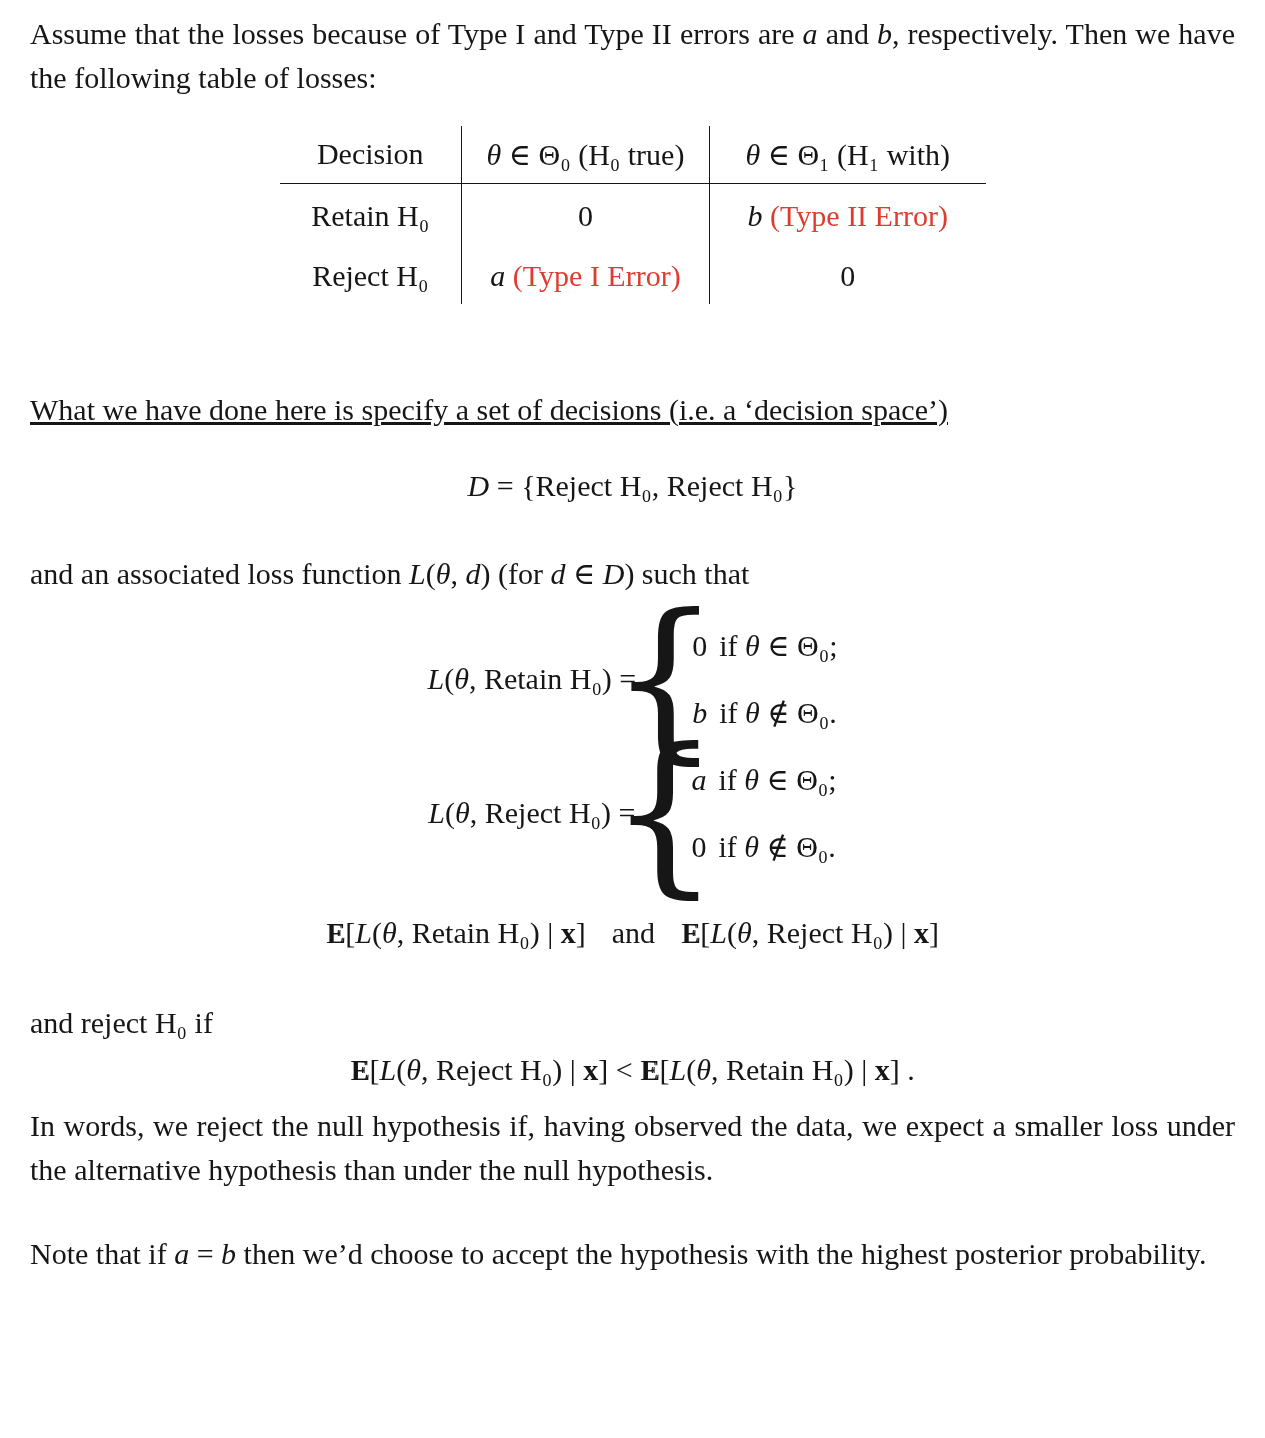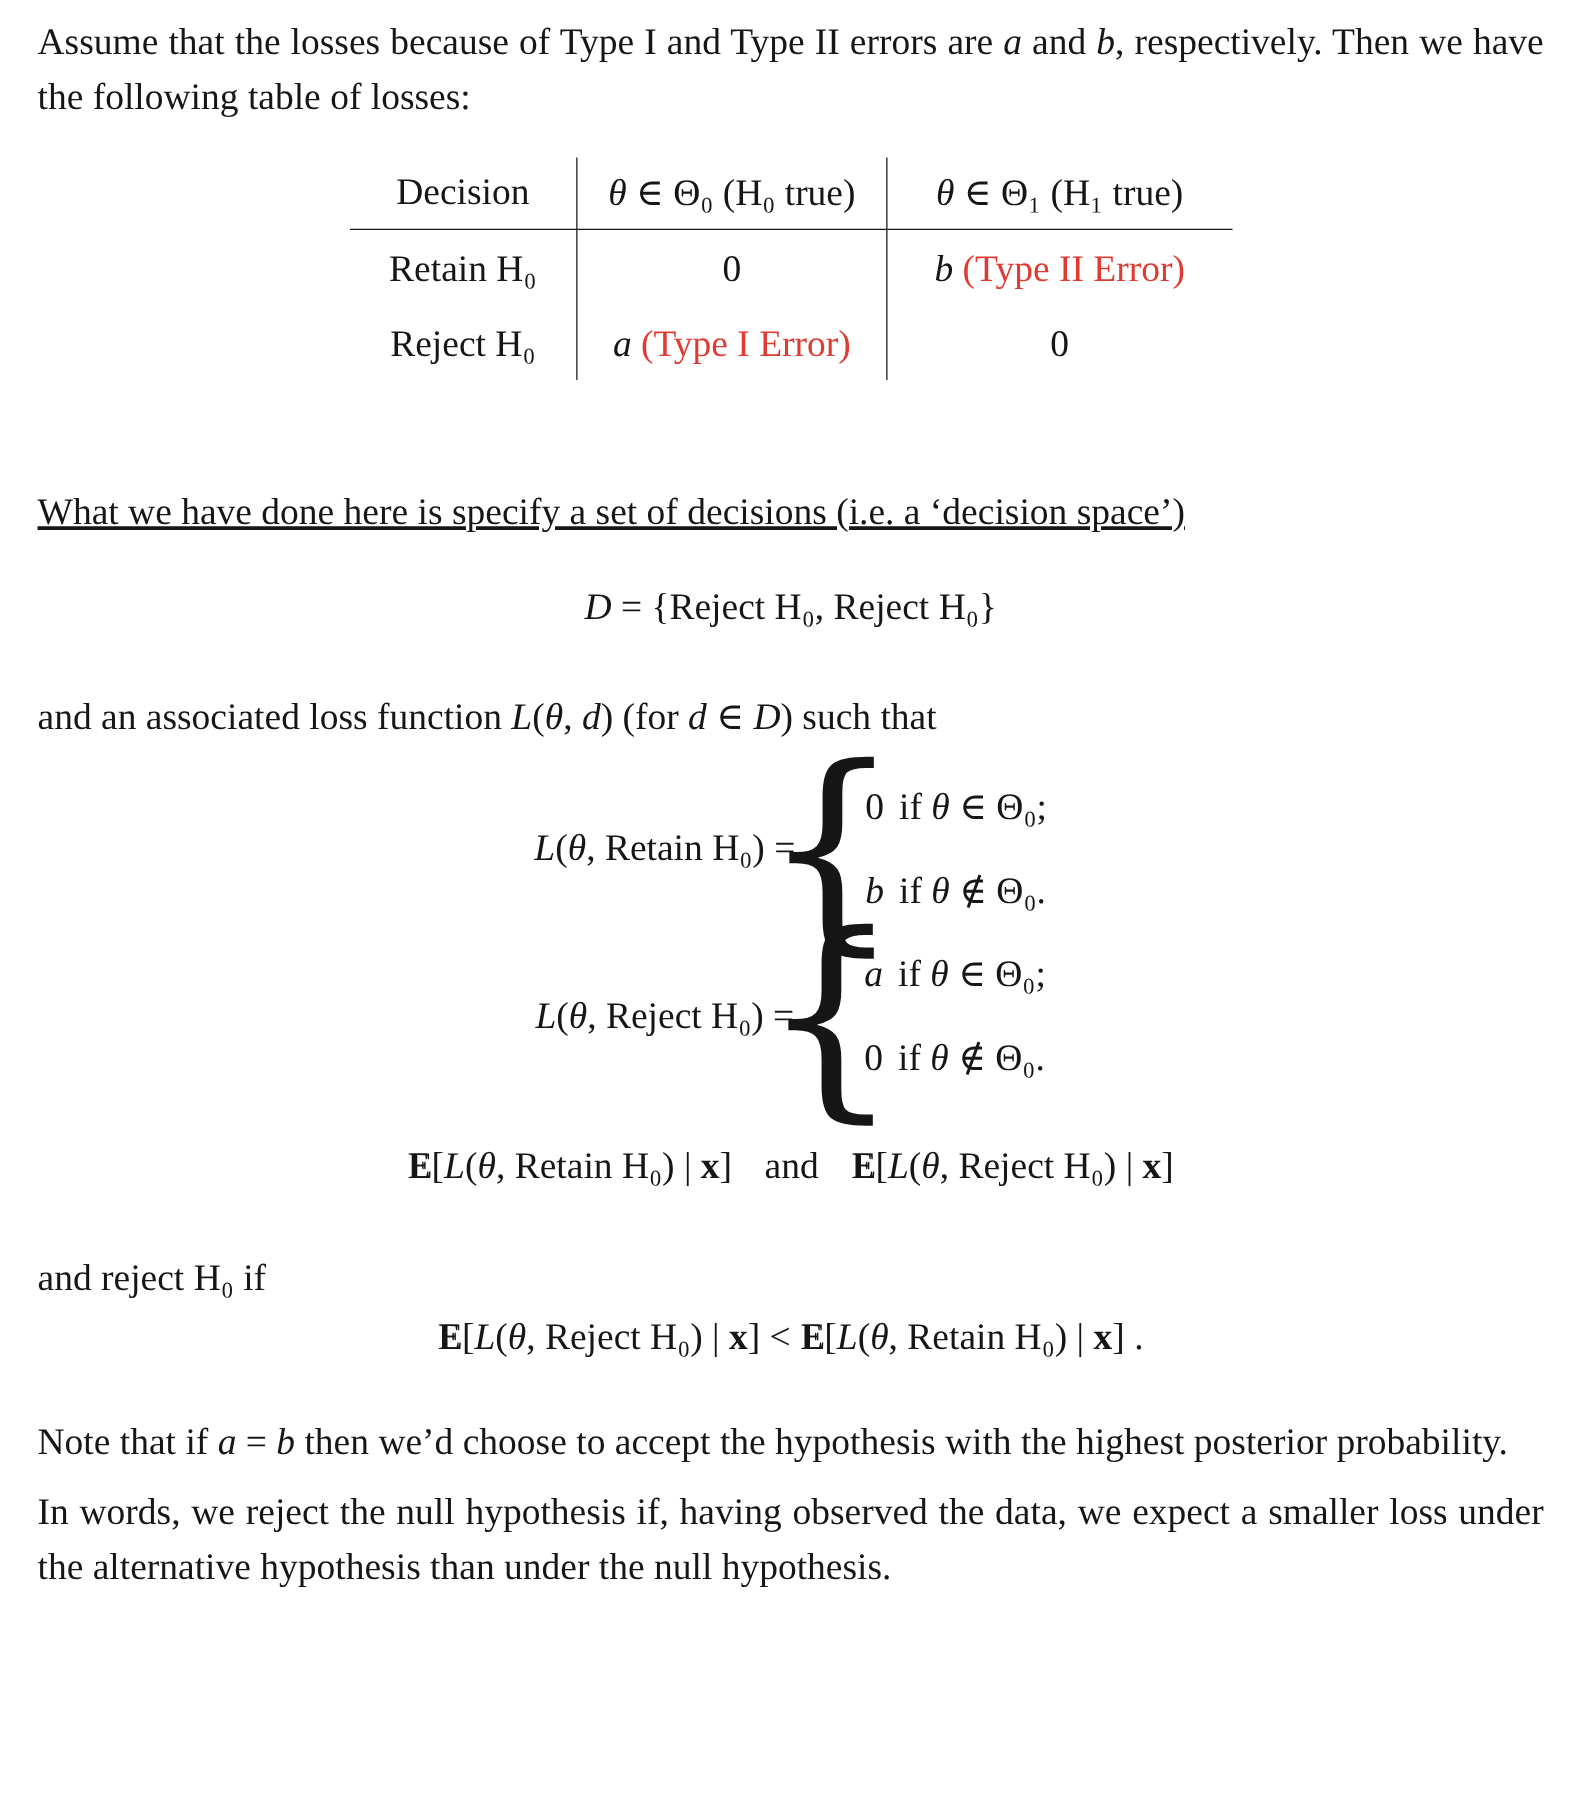--- a/index.html
+++ b/index.html
@@ -63,21 +63,21 @@
 
 <div class="page">
 
   <p class="para"><span>Assume that the losses because of Type I and Type II errors are </span><span class="it">a</span><span> and </span><span class="it">b</span><span>, respectively. Then we have the following table of losses:</span></p>
 
   <table class="loss">
     <tbody>
       <tr class="head">
         <td class="dec">Decision</td>
         <td class="c0 mid"><span class="it">θ</span><span> ∈ Θ₀ (H₀ true)</span></td>
-        <td class="c1"><span class="it">θ</span><span> ∈ Θ₁ (H₁ true)</span></td>
+        <td class="c1"><span class="it">θ</span><span> ∈ Θ₁ (H₁ with)</span></td>
       </tr>
       <tr class="r1">
         <td class="dec">Retain H₀</td>
         <td class="c0 mid"><span>0</span></td>
         <td class="c1"><span class="it">b</span><span class="red"> (Type II Error)</span></td>
       </tr>
       <tr class="r2">
         <td class="dec">Reject H₀</td>
         <td class="c0 mid"><span class="it">a</span><span class="red"> (Type I Error)</span></td>
         <td class="c1"><span>0</span></td>
@@ -122,17 +122,17 @@
     </div>
   </div>
 
 
   <div class="disp eq-e"><span class="bb" data-ch="E">E</span><span>[</span><span class="it">L</span><span>(</span><span class="it">θ</span><span>, Retain H₀) | </span><span class="bf">x</span><span>]</span><span class="pad">and</span><span class="bb" data-ch="E">E</span><span>[</span><span class="it">L</span><span>(</span><span class="it">θ</span><span>, Reject H₀) | </span><span class="bf">x</span><span>]</span></div>
 
   <p class="para p-reject"><span>and reject H₀ if</span></p>
 
   <div class="disp eq-rule"><span class="bb" data-ch="E">E</span><span>[</span><span class="it">L</span><span>(</span><span class="it">θ</span><span>, Reject H₀) | </span><span class="bf">x</span><span>] &lt; </span><span class="bb" data-ch="E">E</span><span>[</span><span class="it">L</span><span>(</span><span class="it">θ</span><span>, Retain H₀) | </span><span class="bf">x</span><span>] .</span></div>
 
+  <p class="para p-inwords"><span>In words, we reject the null hypothesis if, having observed the data, we expect a smaller loss under the alternative hypothesis than under the null hypothesis.</span></p>
+
   <p class="para p-note"><span>Note that if </span><span class="it">a</span><span> = </span><span class="it">b</span><span> then we’d choose to accept the hypothesis with the highest posterior probability.</span></p>
-
-  <p class="para p-inwords"><span>In words, we reject the null hypothesis if, having observed the data, we expect a smaller loss under the alternative hypothesis than under the null hypothesis.</span></p>
 
 </div>
 
 </body></html>

